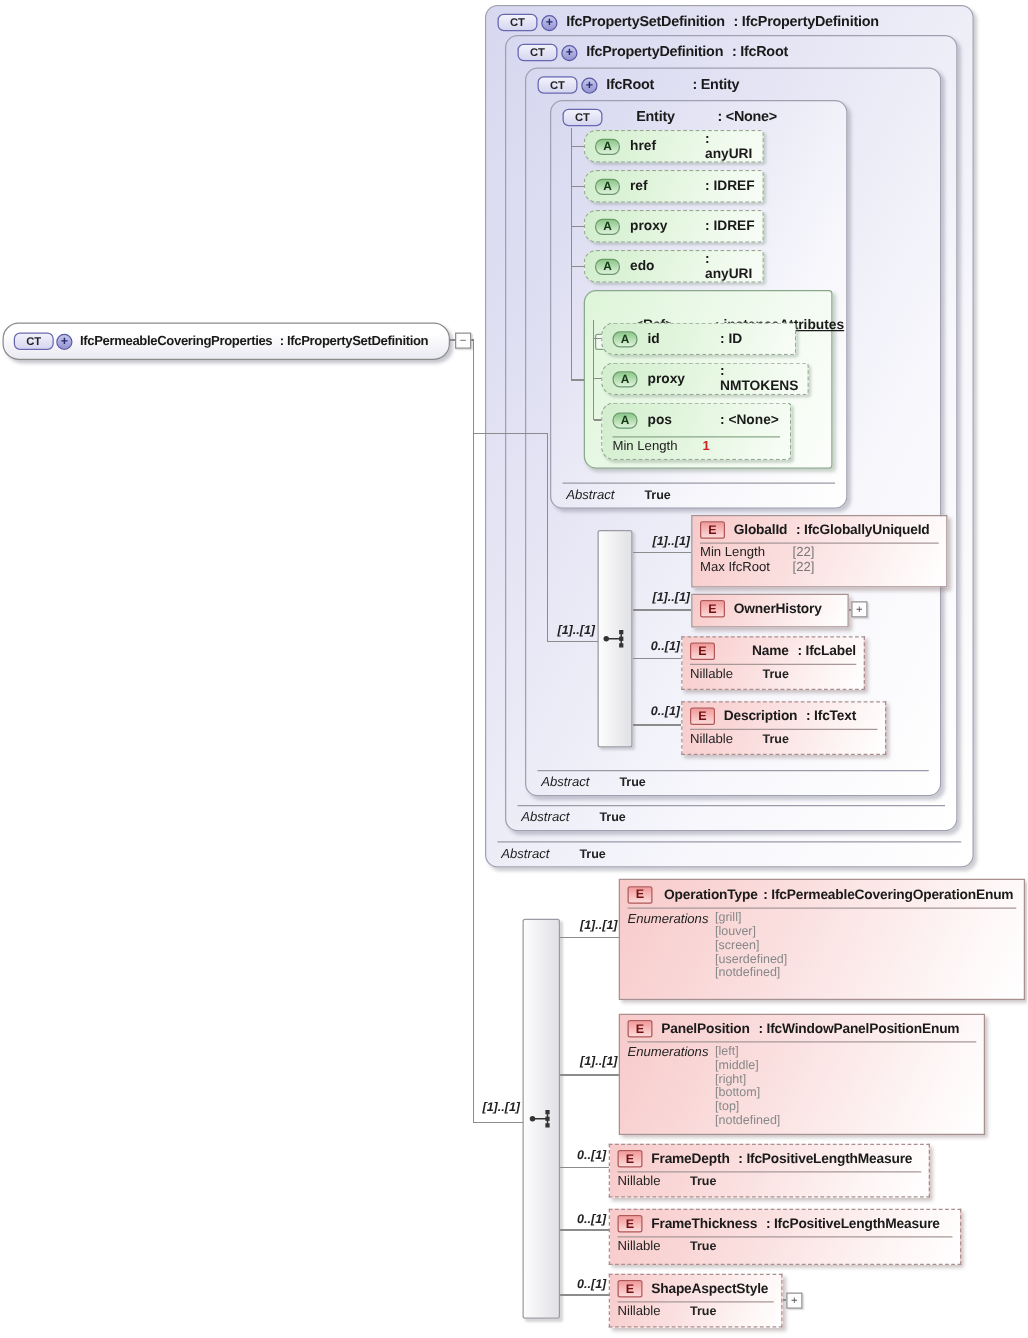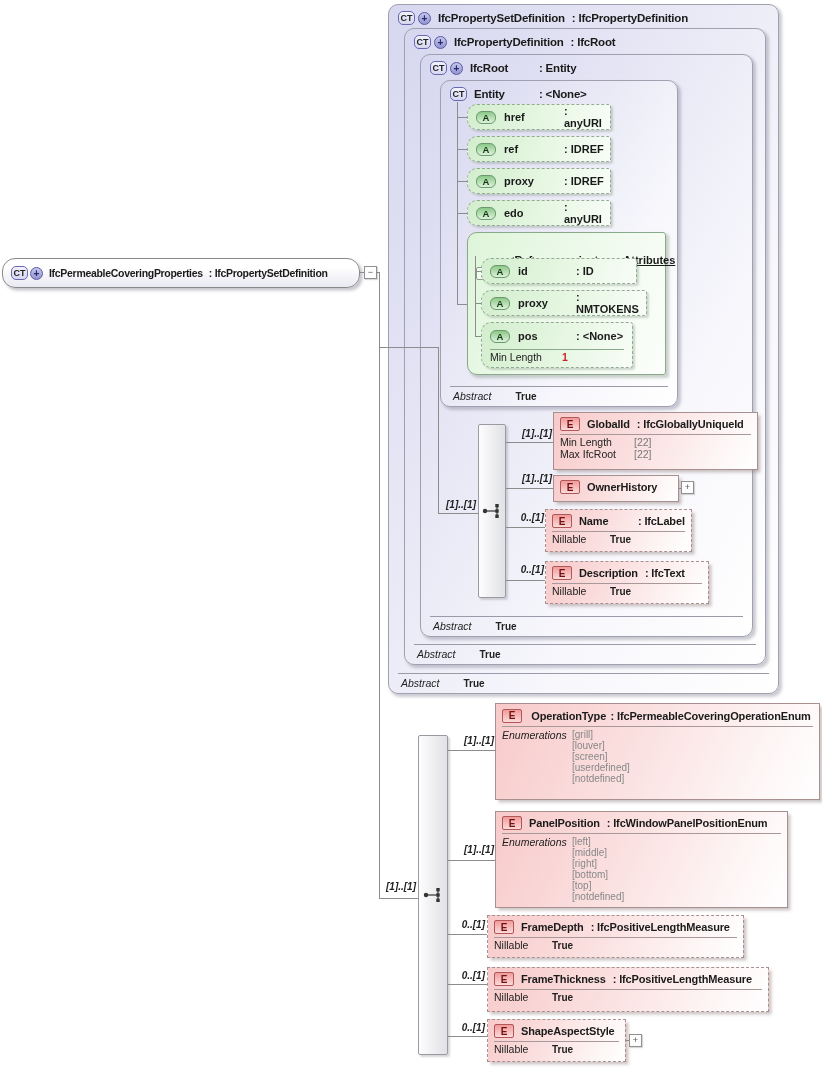--- a/index.html
+++ b/index.html
@@ -11,21 +11,21 @@
   .frame { position:absolute; border:1px solid #a0a0b0; border-radius:10px;
            background:linear-gradient(118deg,#d7d7f0 0%,#e6e6f5 35%,#f7f7fc 70%,#ffffff 100%);
            box-shadow:2.5px 2.5px 3px rgba(110,110,130,.35); z-index:1; }
   .frame-hdr { position:absolute; left:9px; top:6px; display:flex; align-items:center; gap:7px; white-space:nowrap; }
   .t-name, .t-type { font-weight:bold; font-size:11.5px; color:#1a1a1a; letter-spacing:-.2px; }
   .frame-foot { position:absolute; left:9px; right:9px; bottom:3px; border-top:1px solid #9a9aa8;
                 padding:3px 0 1px 3px; display:flex; gap:24px; align-items:baseline; }
   .f-label { font-style:italic; font-size:10.5px; color:#222; }
   .f-value { font-weight:bold; font-size:10px; color:#222; }
 
-  .ct-icon { display:inline-flex; align-items:center; justify-content:center; width:17px; height:14px;
+  .ct-icon { display:inline-flex; align-items:center; justify-content:center; width:32px; height:14px;
              border:1.5px solid #6868b0; border-radius:5px; background:linear-gradient(#f2f2fc,#d6d6f0);
              font-size:9px; font-weight:bold; color:#222; flex:0 0 auto; }
   .ct-badge { display:inline-flex; align-items:center; justify-content:center; width:13px; height:13px;
               border:1px solid #5858a8; border-radius:50%; background:linear-gradient(#c6c6ec,#9494d0);
               font-size:10px; font-weight:bold; color:#222a6e; margin-left:-4px; flex:0 0 auto; }
 
   .attr { position:absolute; border:1px dashed #96a896; border-radius:10px 3px 3px 10px;
           background:linear-gradient(110deg,#d2eecd 0%,#e7f7e3 55%,#f8fdf7 100%);
           box-shadow:2px 2px 2px rgba(110,130,110,.3);
           display:flex; align-items:center; gap:8px; padding:0 6px 0 8px; z-index:2; }
@@ -56,21 +56,21 @@
         background:linear-gradient(115deg,#f8caca 0%,#fbe1e1 45%,#fef8f8 85%,#ffffff 100%);
         box-shadow:2.5px 2.5px 3px rgba(130,110,110,.4); padding:4px 6px; z-index:2; }
   .el.dashed { border-style:dashed; }
   .el-hdr { display:flex; align-items:center; gap:7px; white-space:nowrap; }
   .el-hdr.wrap { white-space:normal; }
   .wrap-title { flex:1; text-align:center; word-break:break-word; line-height:14px; }
   .e-icon { display:inline-flex; align-items:center; justify-content:center; width:20px; height:14px;
             border:1px solid #b05858; border-radius:2px; background:linear-gradient(#f29a9a,#fbdada);
             font-size:10px; font-weight:bold; color:#701010; flex:0 0 auto; }
   .el .nm, .el .tp { font-weight:bold; font-size:11px; color:#1a1a1a; letter-spacing:-.15px; }
-  .el .nm.w52 { min-width:52px; }
+  .el .nm.w52 { min-width:52px;text-align:right; }
   .el-sep { border-top:1px solid #a89898; margin:3px 0 2px; }
   .facet { display:flex; gap:8px; font-size:10.5px; align-items:baseline; line-height:11.5px; }
   .facet .fl { color:#222; flex:0 0 auto; }
   .fl.w66 { width:66px; } .fl.w50 { width:50px; } .fl.w62 { width:62px; } .fl.w64 { width:64px; }
   .facet .fv { color:#777; }
   .facet .fv.bold { color:#222; font-weight:bold; font-size:10px; }
   .facet .fv.red { color:#cc2222; font-weight:bold; }
   .enums { display:flex; gap:8px; font-size:10.5px; }
   .enum-vals div { color:#888; line-height:11px; font-size:10px; }
 
@@ -126,21 +126,21 @@
     </div>
     <div class="frame-foot">
       <span class="f-label">Abstract</span>
       <span class="f-value">True</span>
     </div>
   </div>
 
   <div class="frame" style="left:440px;top:80px;width:238px;height:327px;">
     <div class="frame-hdr">
       <span class="ct-icon">CT</span>
-      <span class="t-name" style="min-width:58px;">Entity</span>
+      <span class="t-name" style="min-width:58px;margin-left:20px;">Entity</span>
       <span class="t-type">: &lt;None&gt;</span>
     </div>
     <div class="frame-foot">
       <span class="f-label">Abstract</span>
       <span class="f-value">True</span>
     </div>
   </div>
 
   <div class="attr" style="left:467px;top:104px;width:144px;height:26px;">
     <span class="a-icon">A</span>

